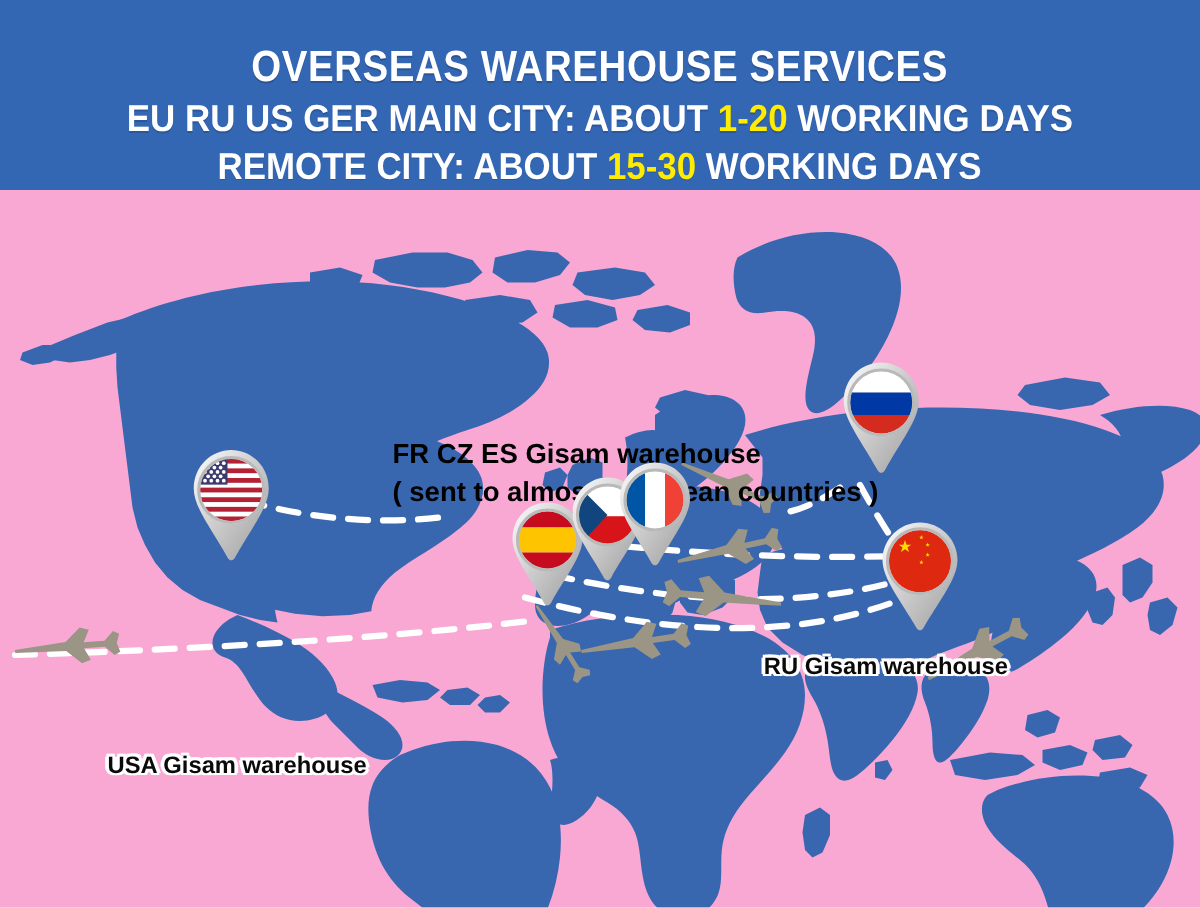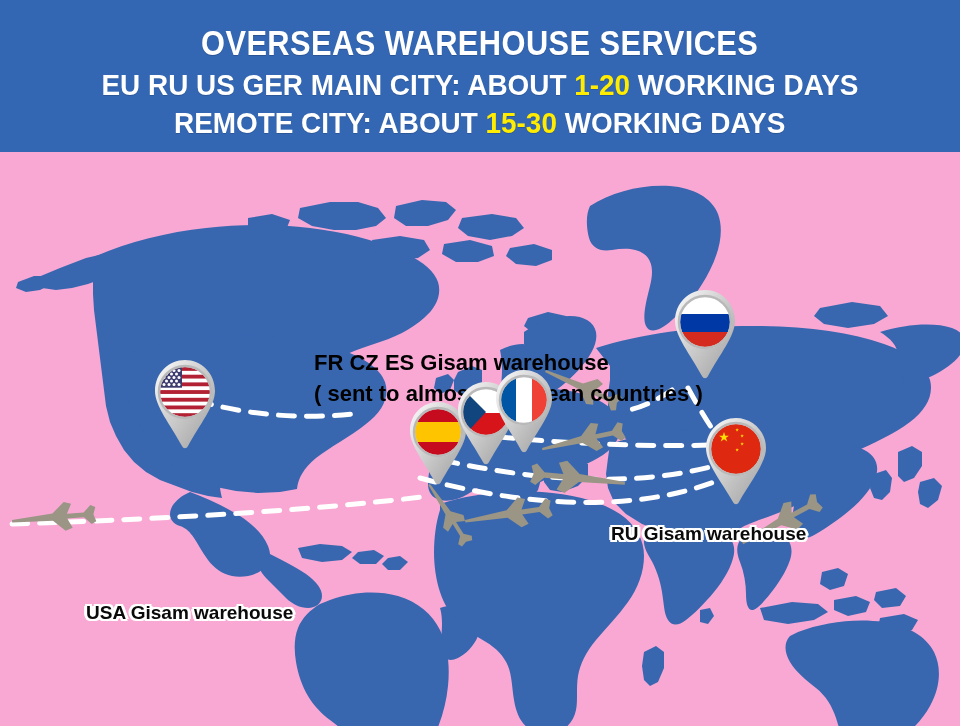--- a/index.html
+++ b/index.html
@@ -13,21 +13,21 @@
 
   
   #banner{
     position:absolute;
     left:0; top:0;
     width:960px; height:152px;
     background:#3366b3;
     display:flex;
     flex-direction:column;
     align-items:center;
-    justify-content:center;
+    justify-content:flex-end;
     padding-top:11px;
   }
   #banner-title{
     color:#ffffff;
     font-family:"Liberation Sans", sans-serif;
     font-weight:bold;
     font-size:35px;
     line-height:40px;
     letter-spacing:0.5px;
     transform:scaleX(0.88);

